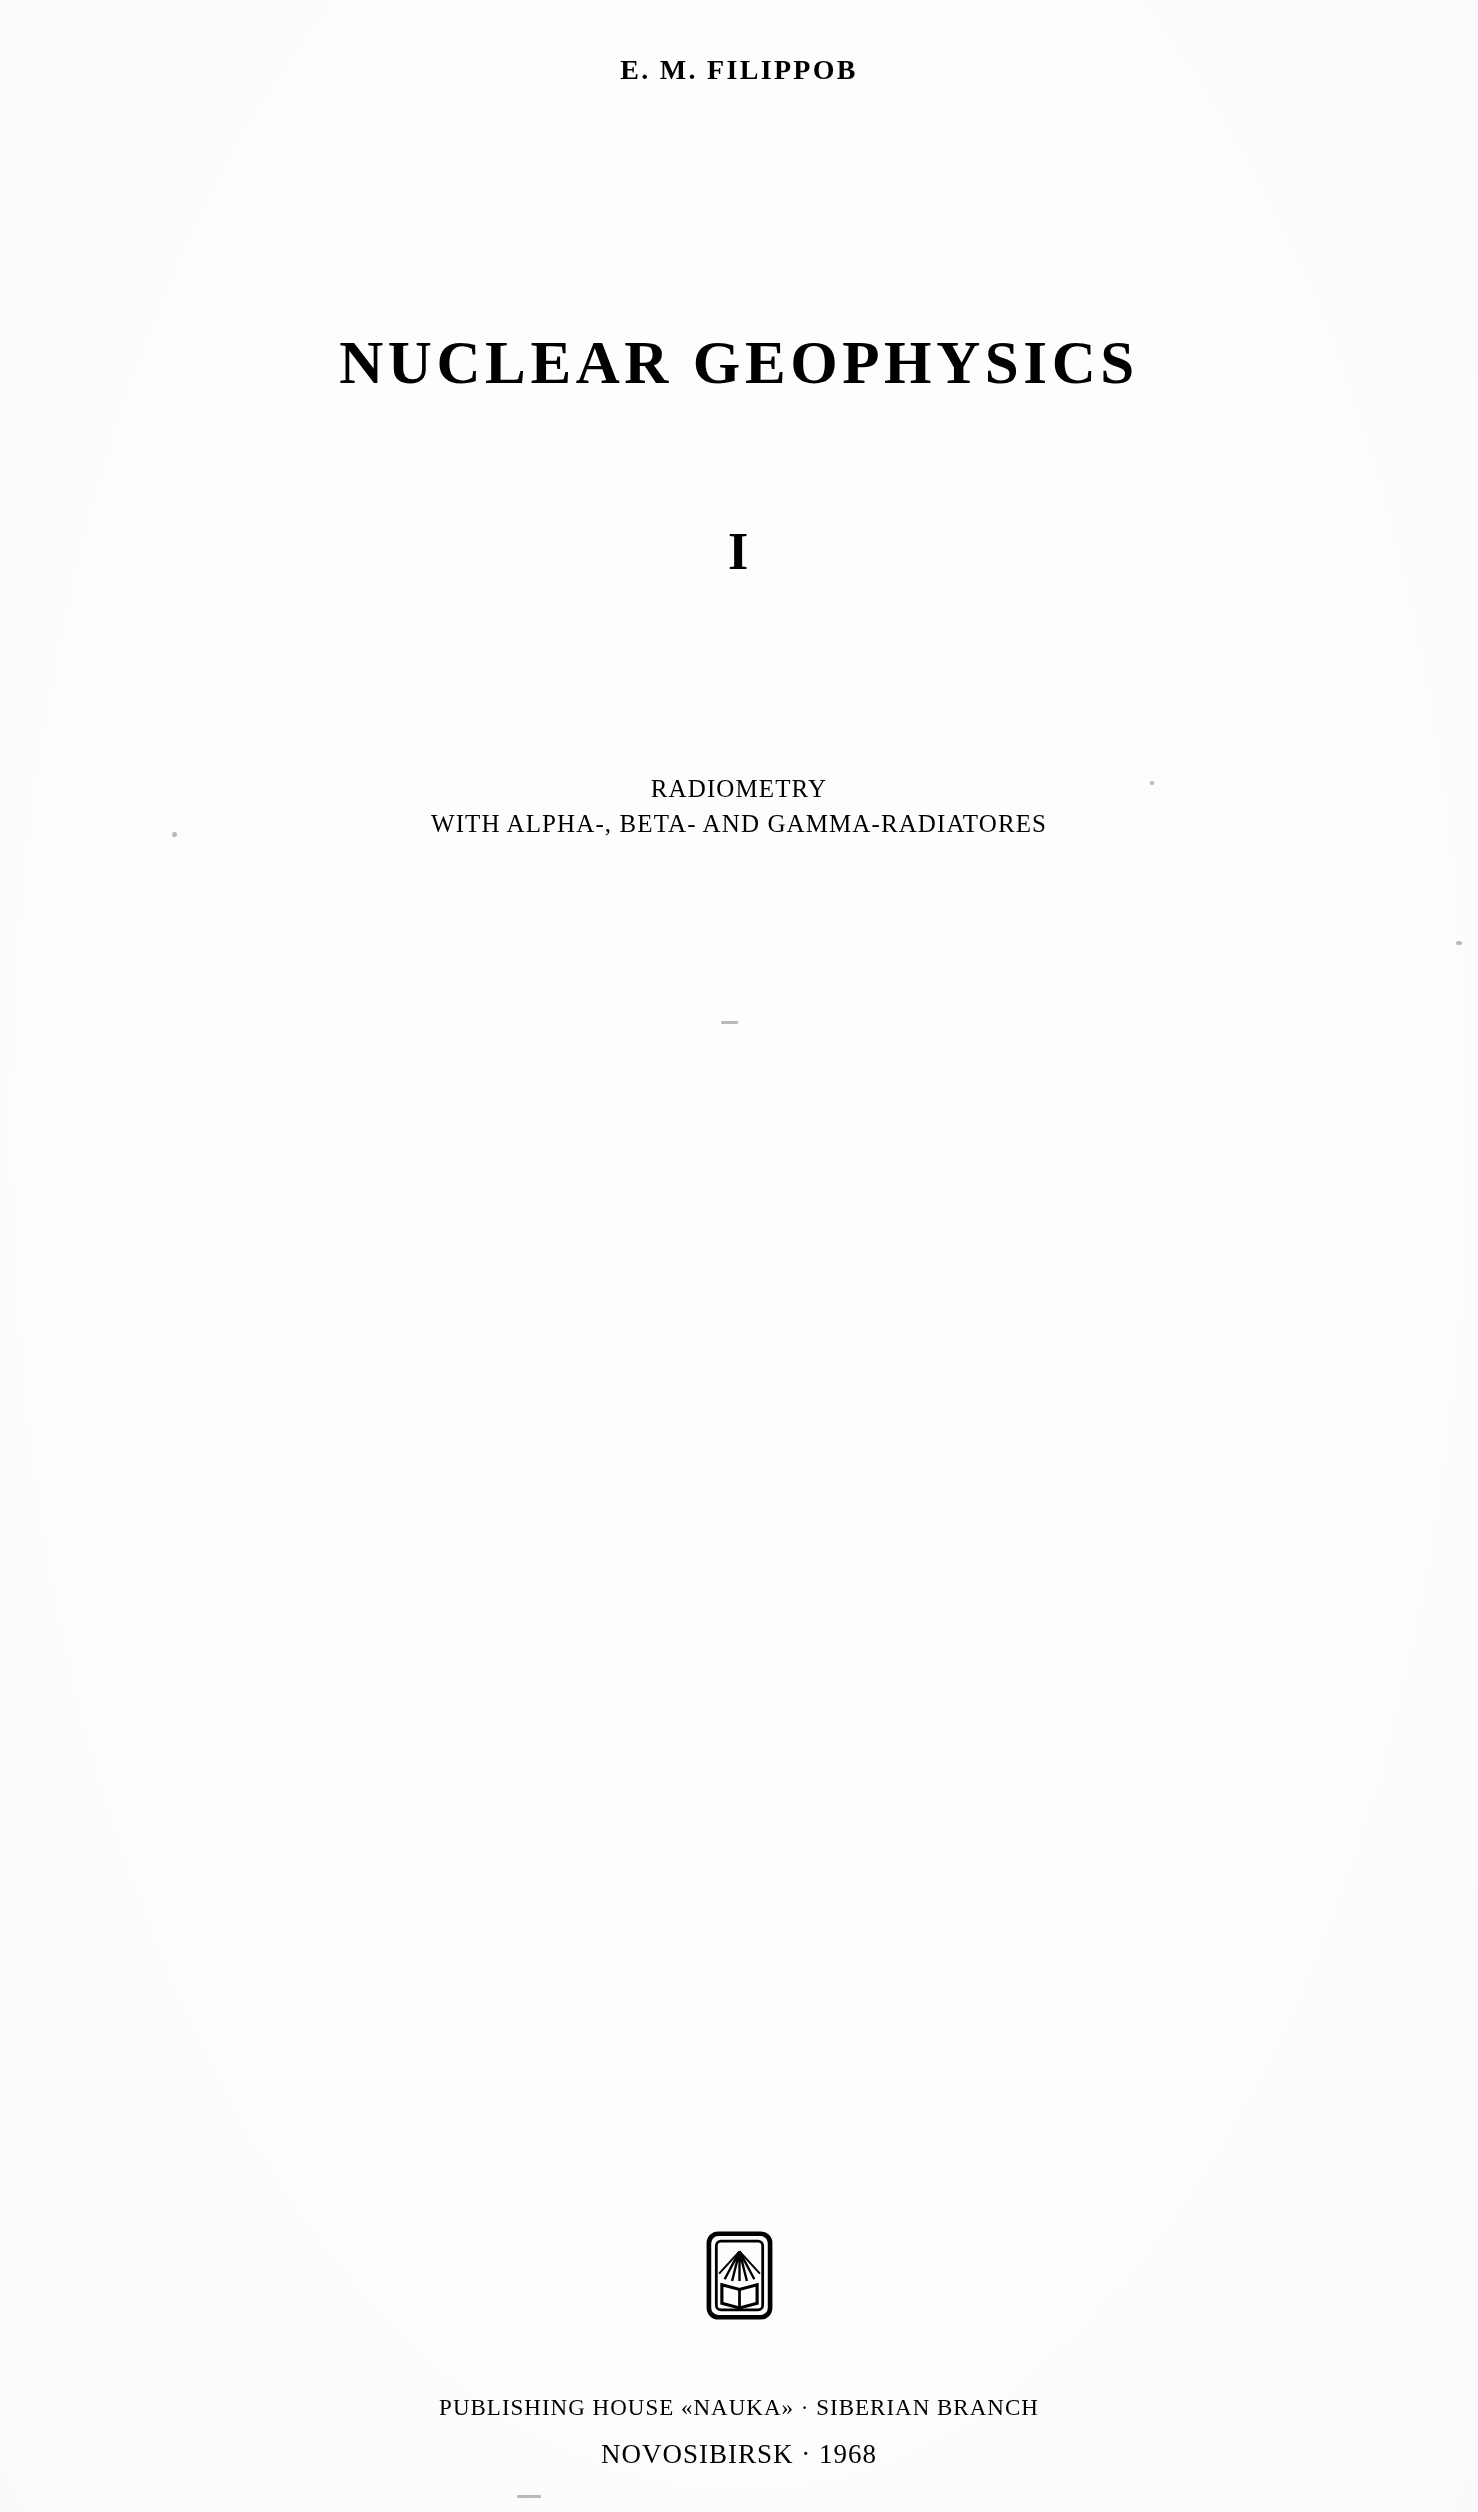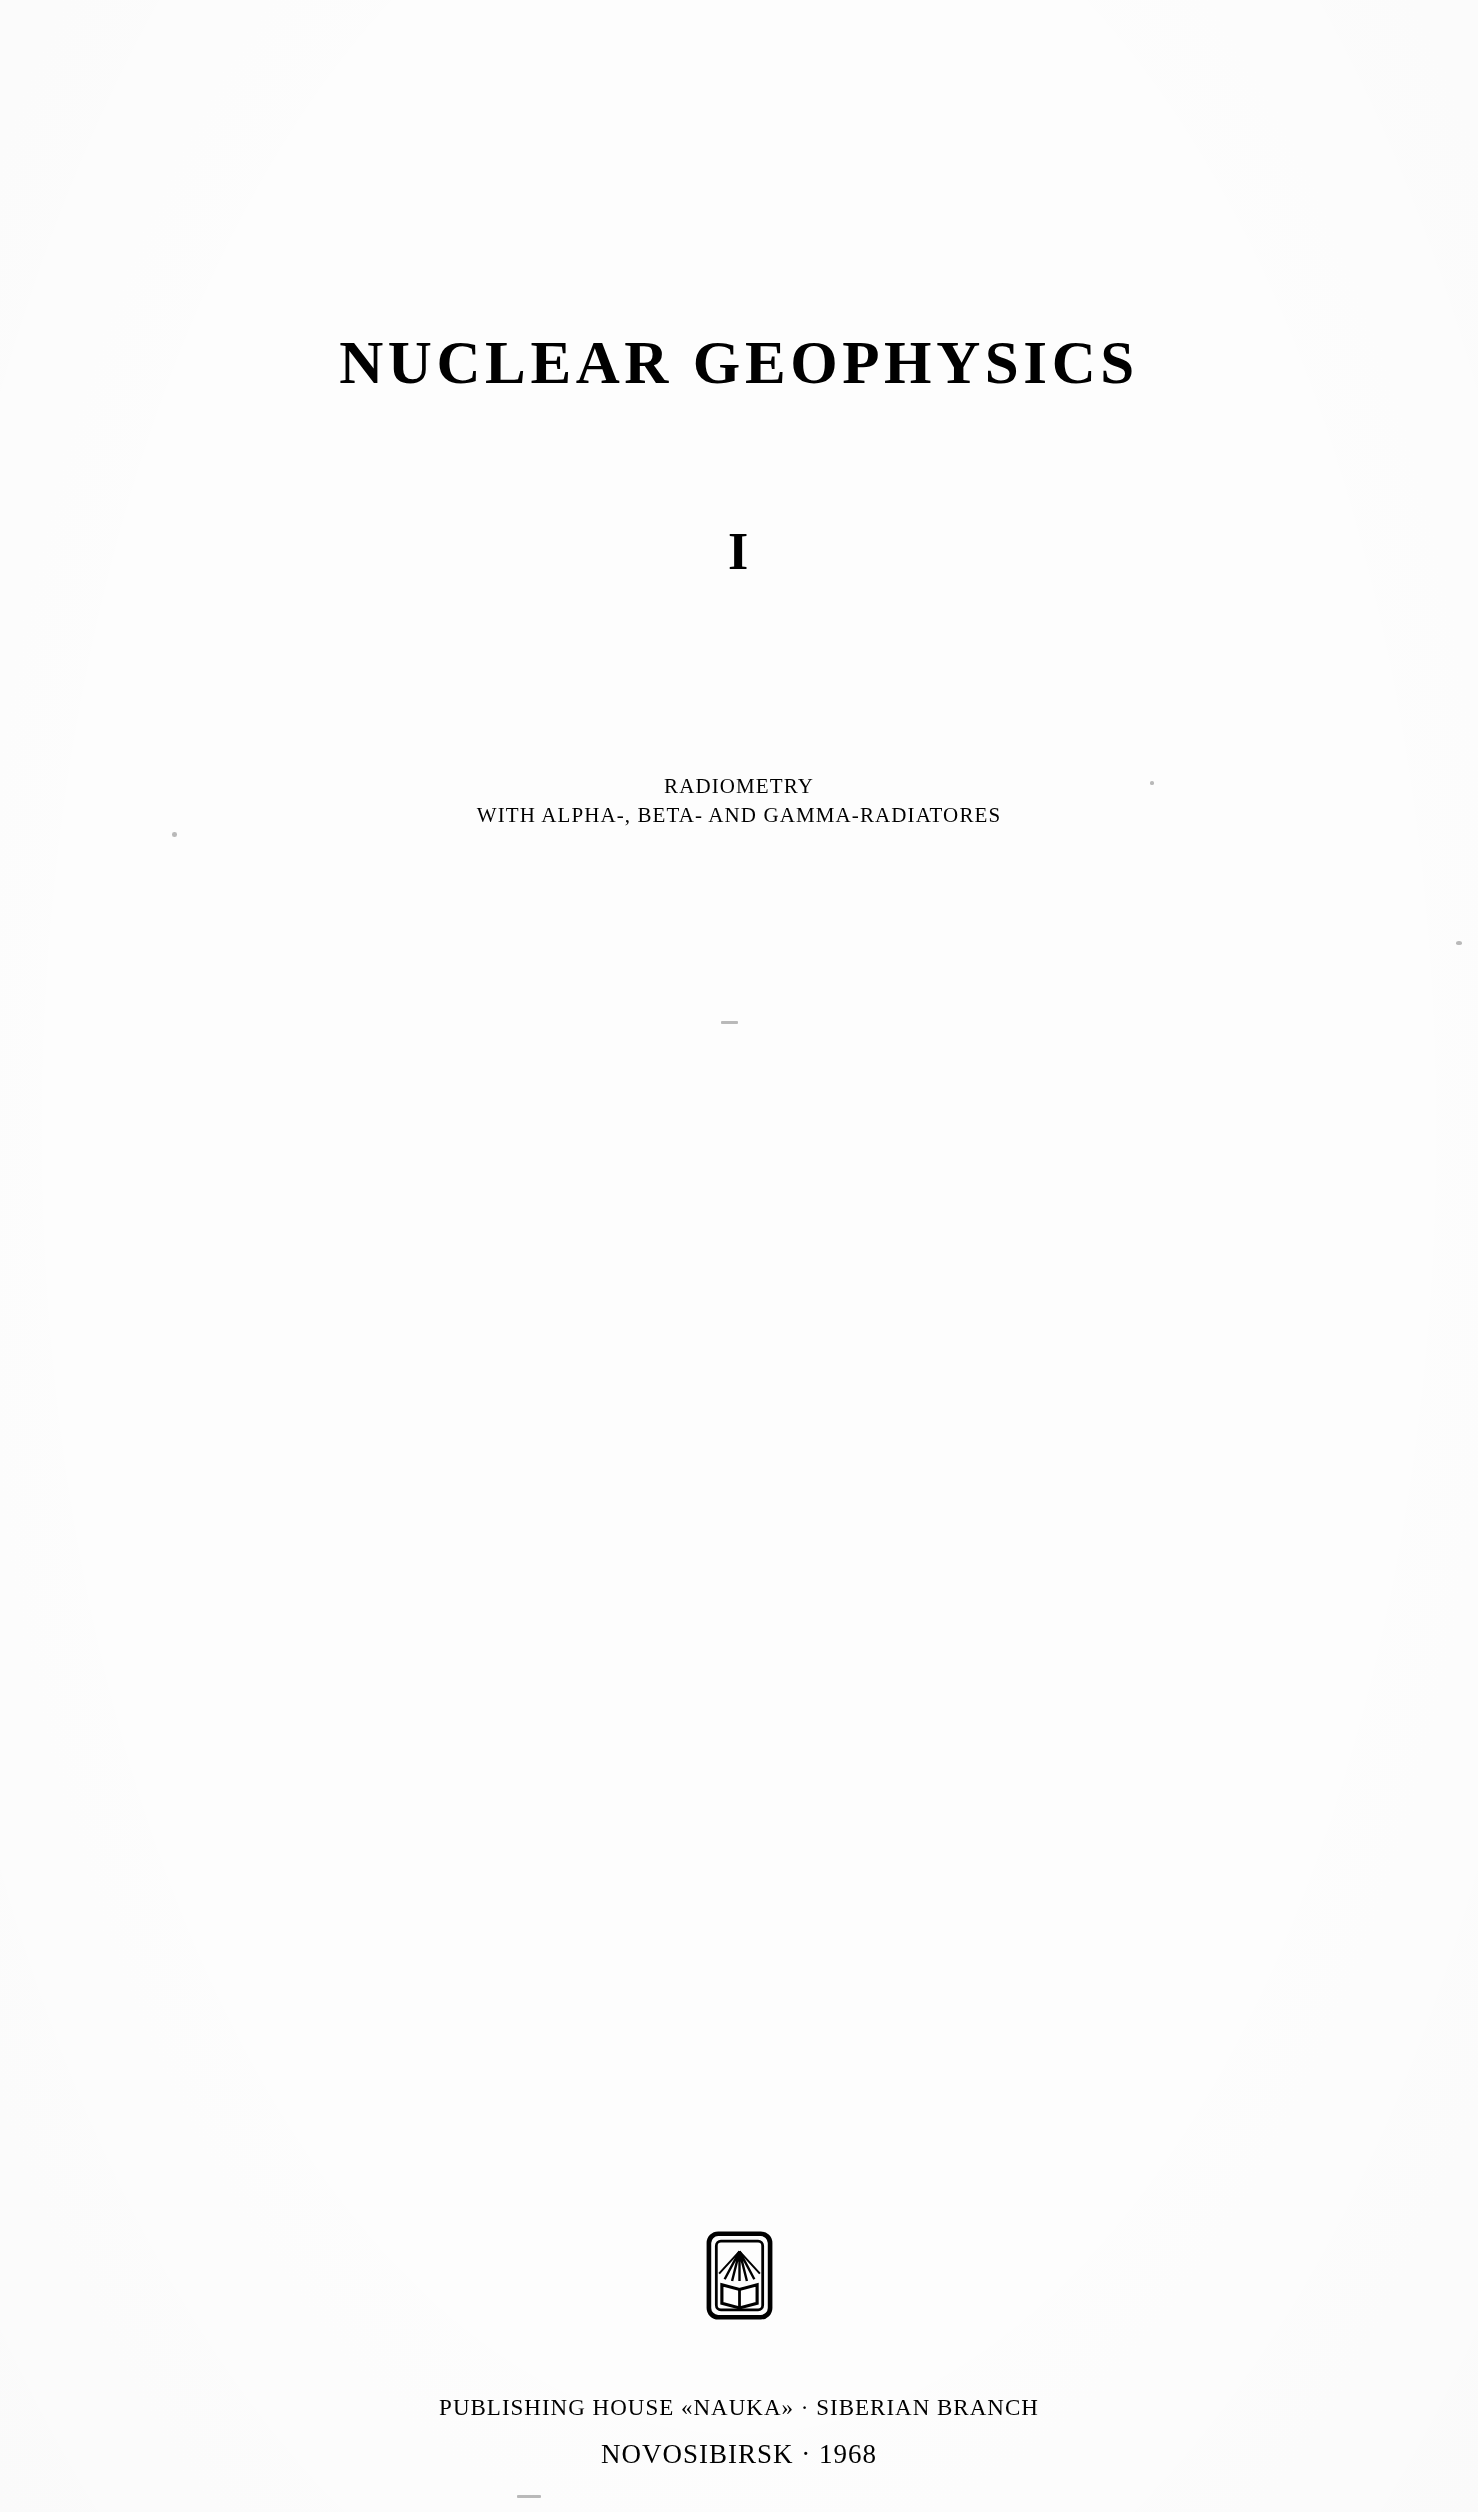--- a/index.html
+++ b/index.html
@@ -56,21 +56,21 @@
 
   .volume {
     top: 522px;
     font-size: 52px;
     font-weight: 700;
     letter-spacing: 1.8px;
   }
 
   .subtitle {
     top: 772px;
-    font-size: 21px;
+    font-size: 25px;
     line-height: 1.38;
     letter-spacing: 1.1px;
     font-weight: 400;
   }
   .subtitle .line {
     display: block;
     white-space: nowrap;
   }
 
   .logo-wrap {
@@ -99,20 +99,21 @@
     position: absolute;
     background: #b9b9b9;
     border-radius: 50%;
   }
 </style>
 </head>
 <body>
 
 <div class="page">
 
+  <div class="block author">E. M. FILIPPOB</div>
 
   <div class="block title">NUCLEAR GEOPHYSICS</div>
 
   <div class="block volume">I</div>
 
   <div class="block subtitle">
     <span class="line">RADIOMETRY</span>
     <span class="line">WITH  ALPHA-,  BETA-  AND  GAMMA-RADIATORES</span>
   </div>
 

